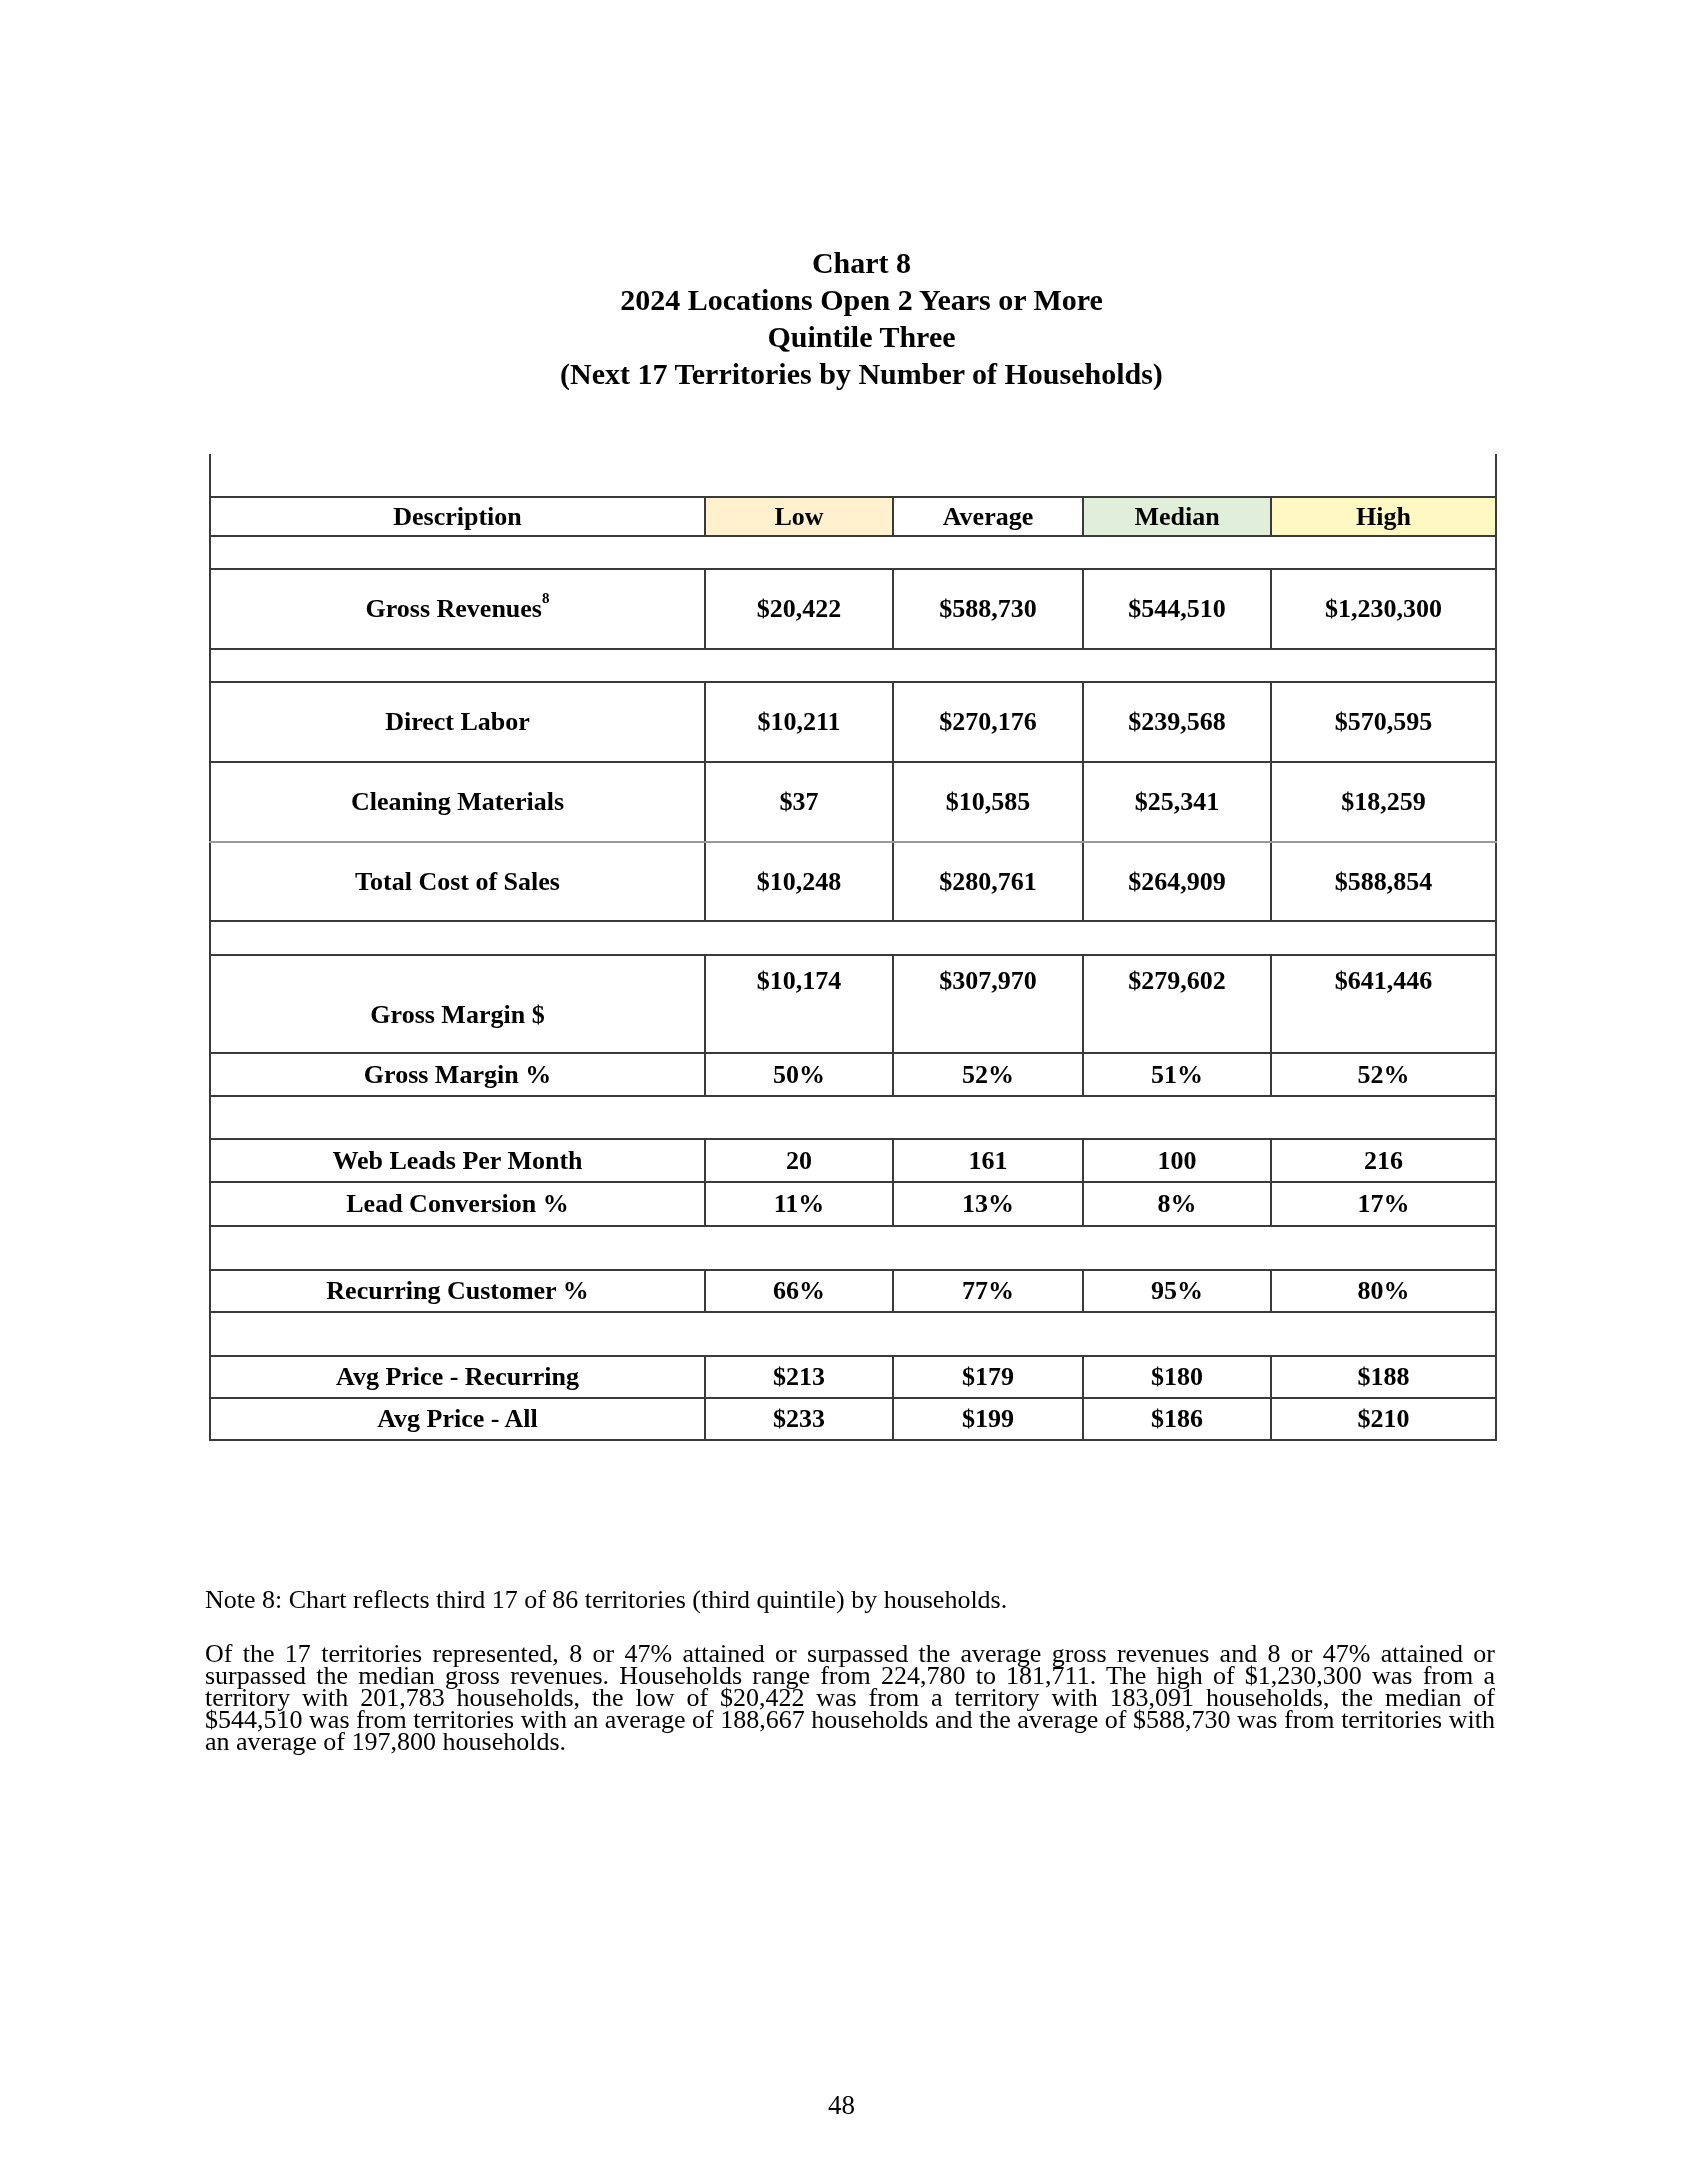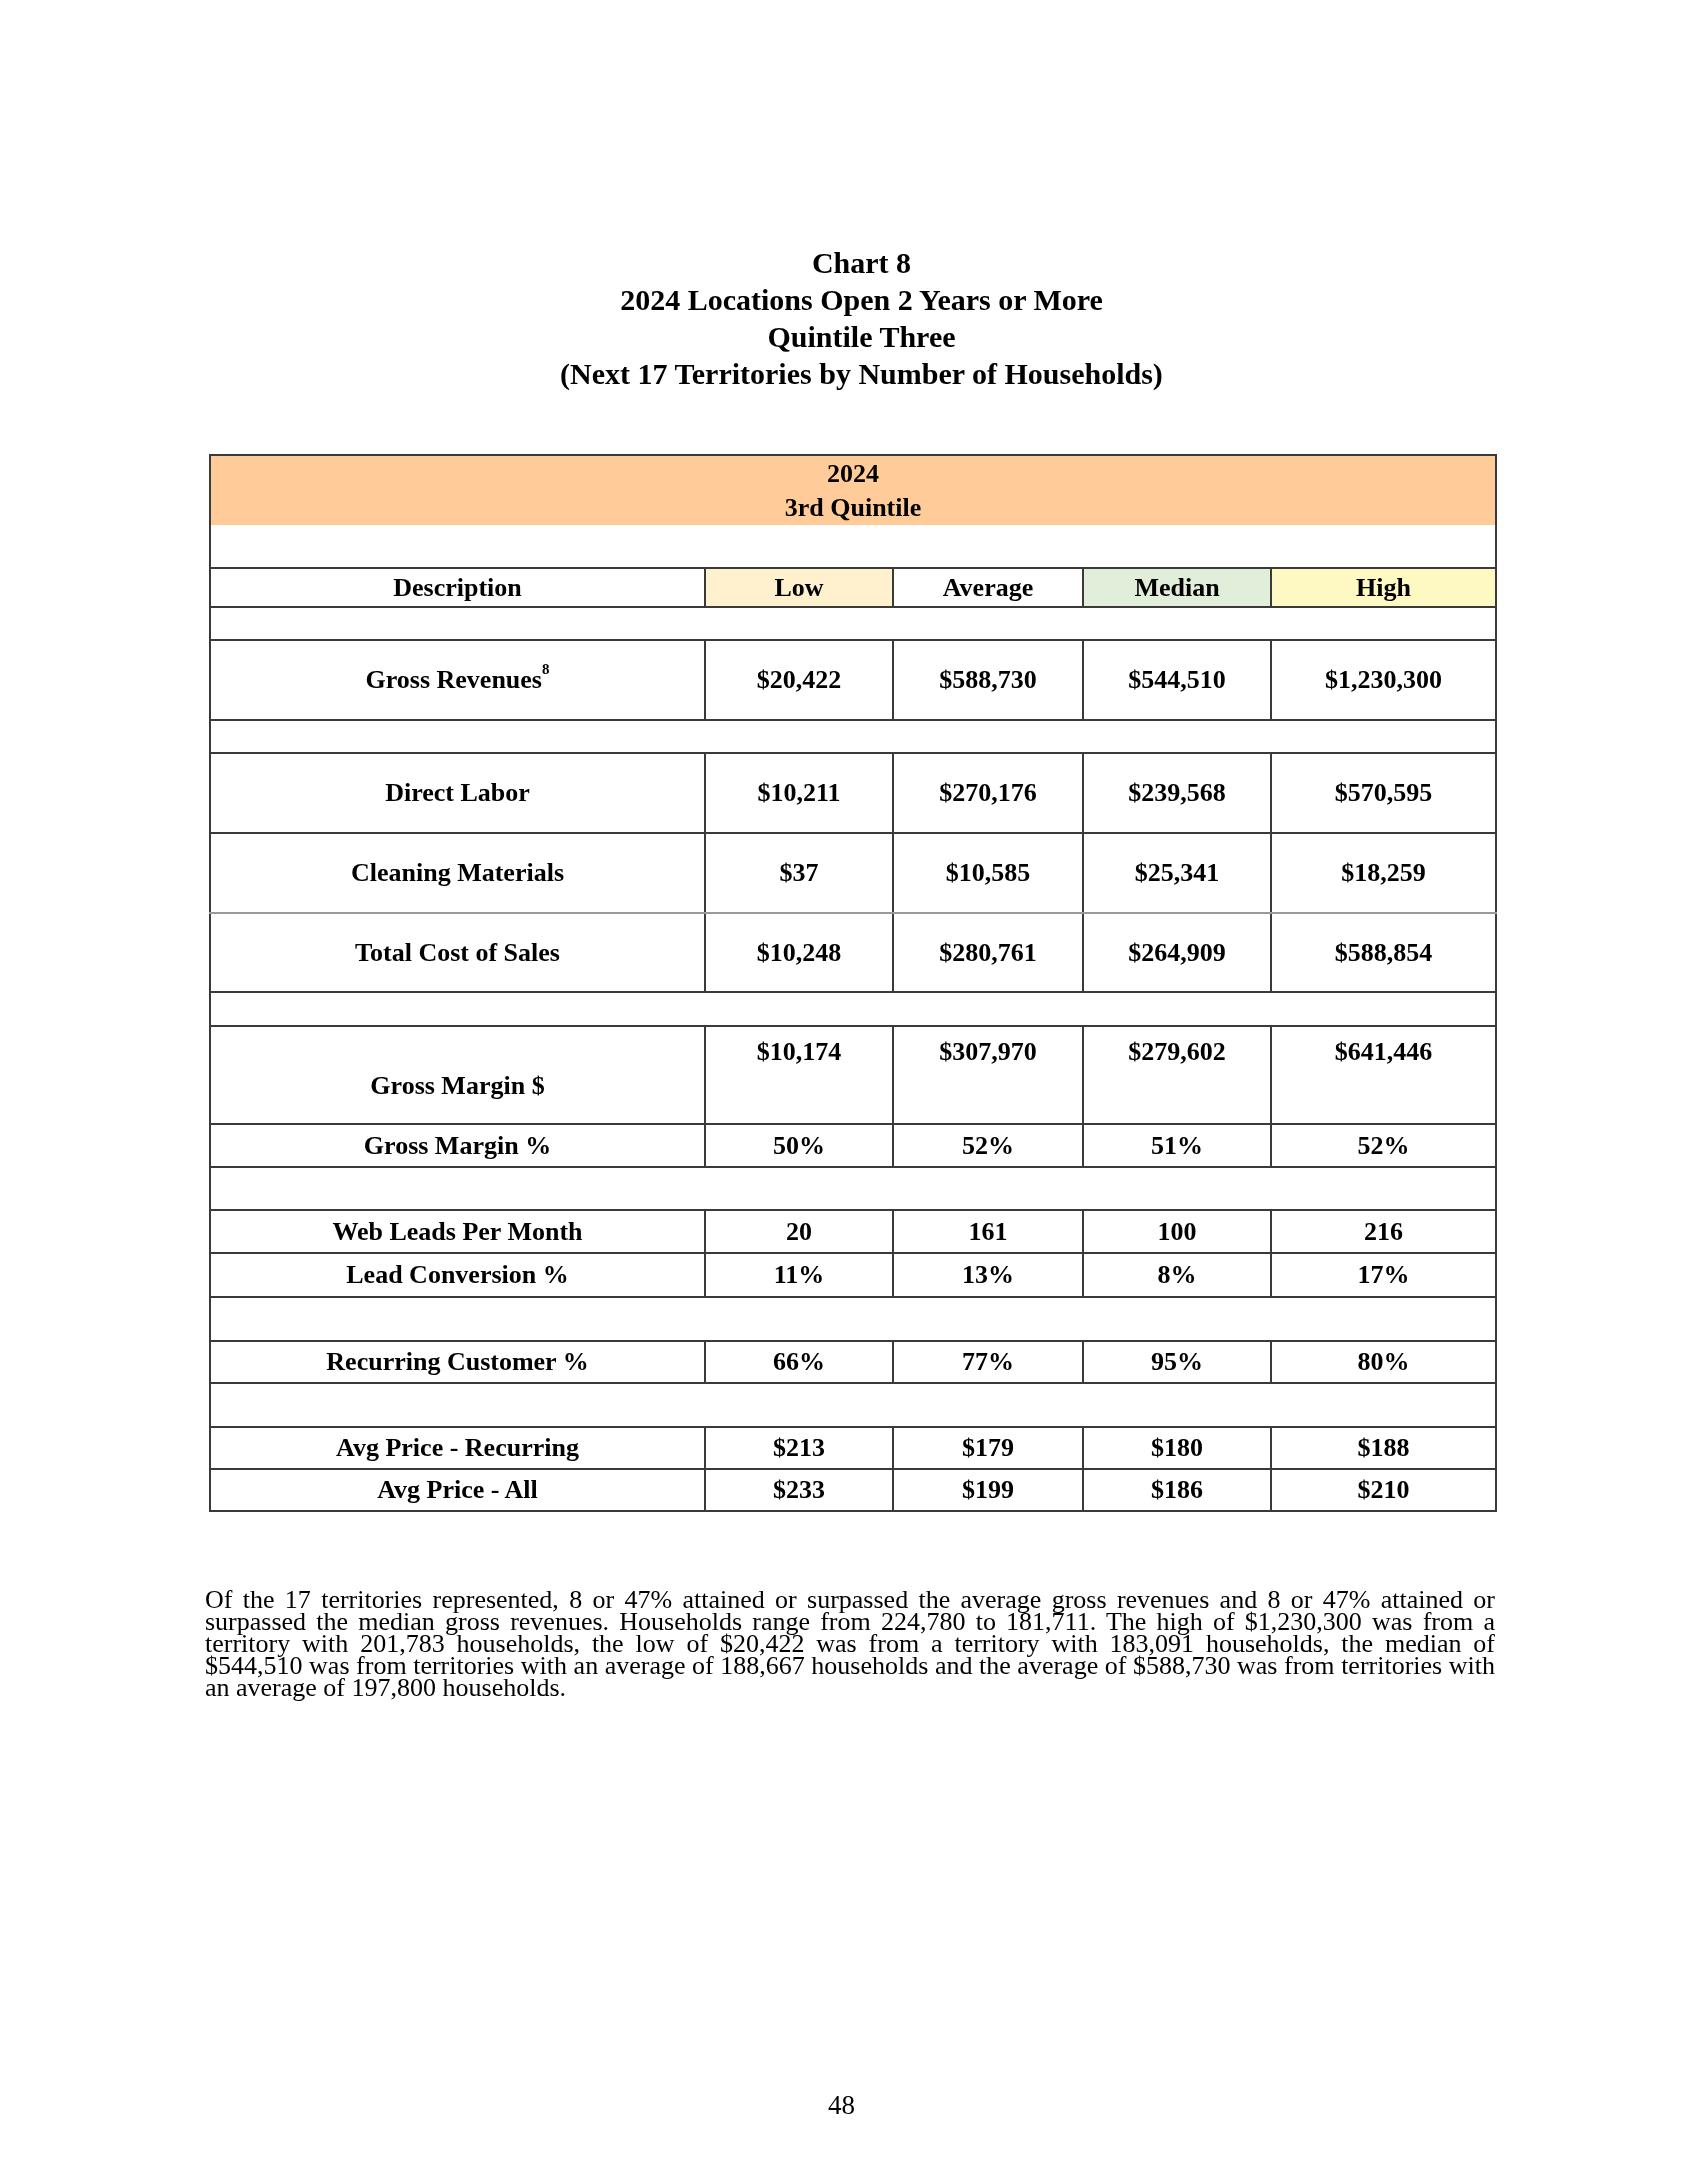--- a/index.html
+++ b/index.html
@@ -45,26 +45,20 @@
 
 <table class="data">
   <colgroup>
     <col style="width:495px">
       <col style="width:188px">
       <col style="width:190px">
       <col style="width:188px">
       <col style="width:225px">
   </colgroup>
   <tbody>
-      <tr style="height:70px">
-    <td colspan="5" class="band">
-      <div>2024</div>
-      <div>3rd Quintile</div>
-    </td>
-  </tr>
   <tr style="height:43px" class="blank band-gap">
         <td colspan="5"></td>
       </tr>
   <tr style="height:39px">
     <td>Description</td>
     <td class="h-low">Low</td>
     <td>Average</td>
     <td class="h-med">Median</td>
     <td class="h-high">High</td>
   </tr>
@@ -166,17 +160,18 @@
     <td>Avg Price - All</td>
     <td>$233</td>
     <td>$199</td>
     <td>$186</td>
     <td>$210</td>
   </tr>
 </tbody>
   </table>
 
 <div class="notes">
+  <p class="note1">Note 8: Chart reflects third 17 of 86 territories (third quintile) by households.</p>
   <p class="para">Of the 17 territories represented, 8 or 47% attained or surpassed the average gross revenues and 8 or 47% attained or surpassed the median gross revenues. Households range from 224,780 to 181,711. The high of $1,230,300 was from a territory with 201,783 households, the low of $20,422 was from a territory with 183,091 households, the median of $544,510 was from territories with an average of 188,667 households and the average of $588,730 was from territories with an average of 197,800 households.</p>
 </div>
 
 <div class="pageno">48</div>
 
 
 </body></html>

